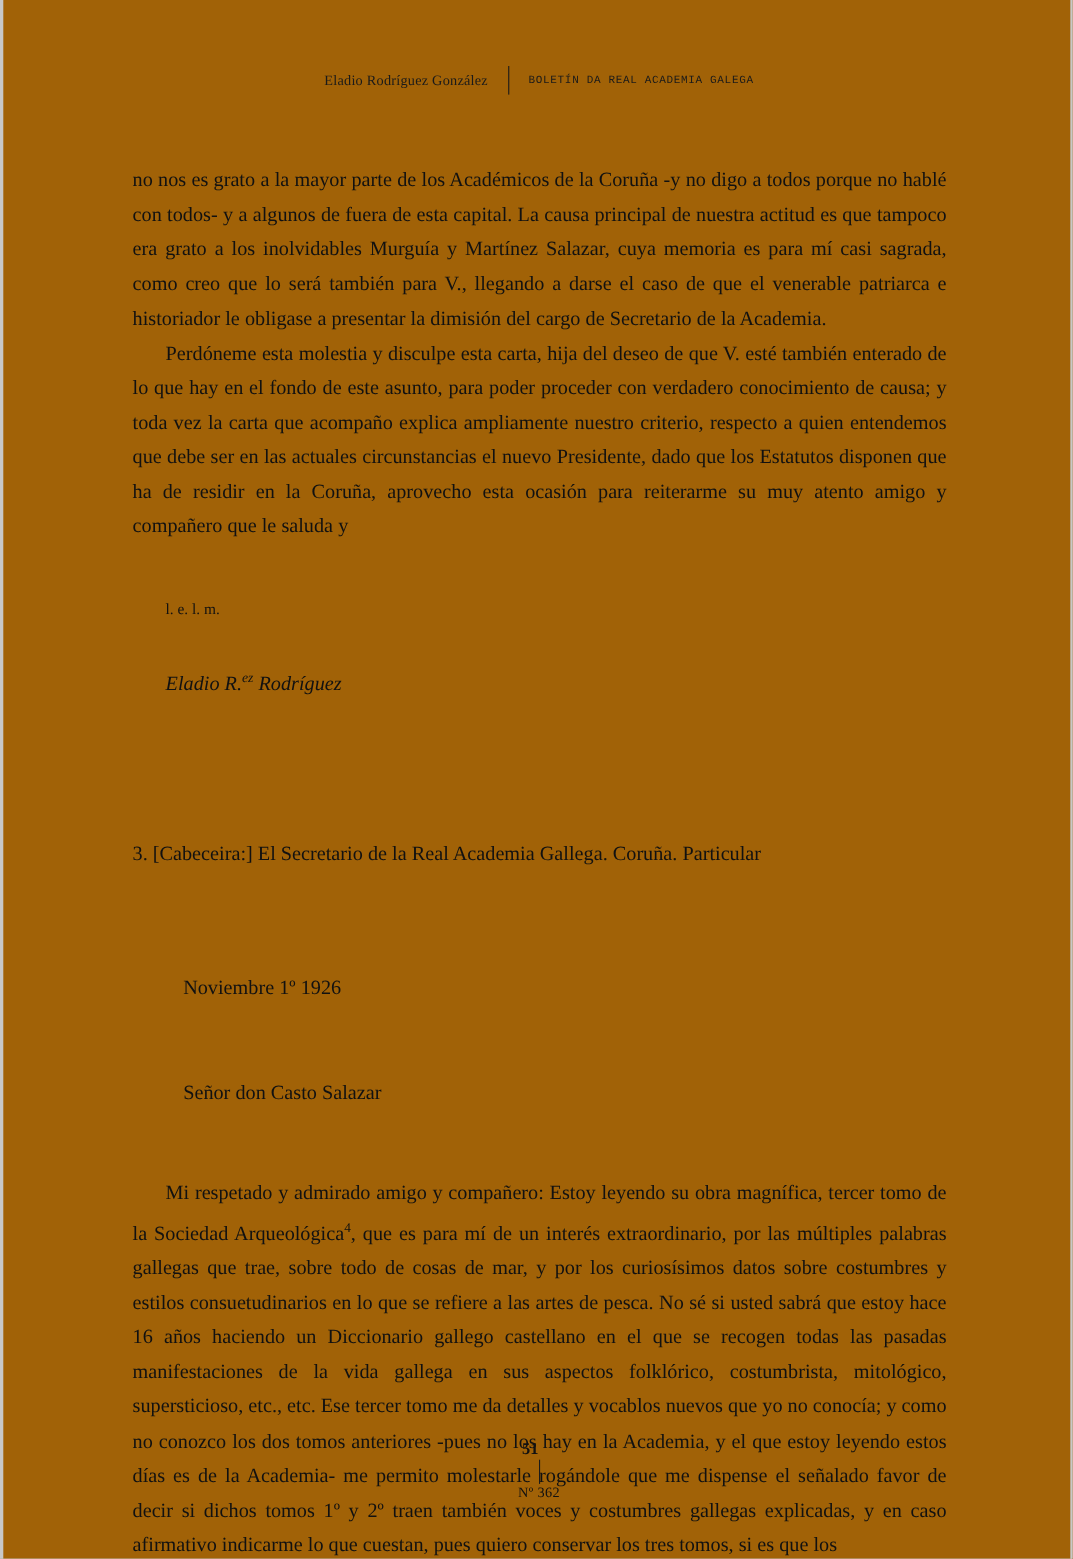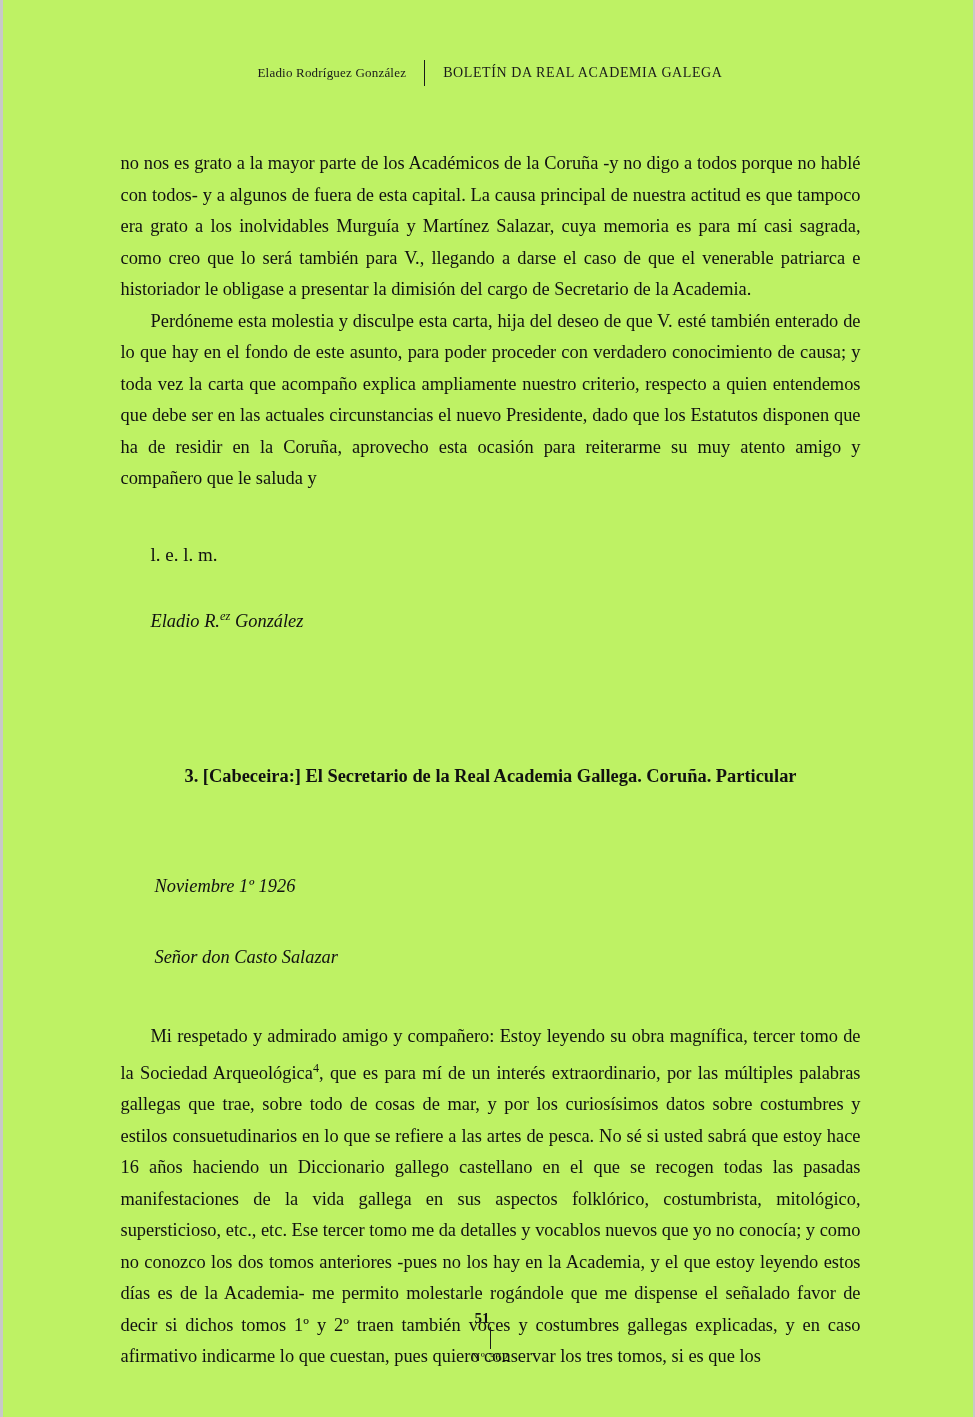--- a/index.html
+++ b/index.html
@@ -4,21 +4,21 @@
 <style>
   html, body {
     margin: 0;
     padding: 0;
     background: #c8c8c8;
   }
   .page {
     position: relative;
     width: 970px;
     height: 1417px;
-    background: #bef264;
+    background: #a16207;
     margin: 0 auto;
     overflow: hidden;
     font-family: "Liberation Serif", serif;
     color: #111111;
   }
   .content {
     position: absolute;
     left: 0;
     top: 0;
     width: 975px;
@@ -44,22 +44,22 @@
     padding-right: 18px;
     white-space: nowrap;
   }
   .runhead .rule {
     display: inline-block;
     width: 1px;
     height: 26px;
     background: #1a1a1a;
   }
   .runhead .journal {
-    font-family: Liberation Serif, serif;
-    font-size: 14px;
+    font-family: Liberation Mono, monospace;
+    font-size: 10px;
     letter-spacing: 0.6px;
     padding-left: 18px;
     white-space: nowrap;
   }
   
   .body {
     position: absolute;
     left: 118px;
     top: 148px;
     width: 740px;
@@ -73,49 +73,47 @@
     hyphens: none;
   }
   p.indent {
     text-indent: 30px;
   }
   .gap-small { height: 31px; }
   .gap-med { height: 44px; }
   .gap-big { height: 92px; }
   .closing {
     margin: 0;
-    font-size: 19px;
+    font-size: 14px;
     line-height: 31.5px;
     padding-left: 30px;
   }
   .sig {
     margin: 0;
     font-size: 18.4px;
     line-height: 31.5px;
     padding-left: 30px;
     font-style: italic;
   }
   .sig sup {
     font-size: 0.68em;
     vertical-align: super;
     font-style: italic;
   }
   .section-head {
     margin: 0;
     font-size: 18.4px;
     line-height: 31.5px;
-    text-align: center;
-    font-weight: bold;
+    text-align: left;
   }
   .letter-line {
-    margin: 4px;
+    margin: 16px;
     font-size: 18.4px;
     line-height: 31.5px;
     padding-left: 30px;
-    font-style: italic;
   }
   sup.fn {
     font-size: 0.66em;
     vertical-align: super;
   }
   
   .footer {
     position: absolute;
     bottom: 52px;
     left: 0;
@@ -160,21 +158,21 @@
 
       <p class="para indent">Perdóneme esta molestia y disculpe esta carta, hija del deseo de que V. esté también enterado de lo que hay en el fondo de este asunto, para poder proceder con verdadero conocimiento de causa; y toda vez la carta que acompaño explica ampliamente nuestro criterio, respecto a quien entendemos que debe ser en las actuales circunstancias el nuevo Presidente, dado que los Estatutos disponen que ha de residir en la Coruña, aprovecho esta ocasión para reiterarme su muy atento amigo y compañero que le saluda y</p>
 
       <div class="gap-med"></div>
 
       <p class="closing">l. e. l. m.</p>
 
       <div class="gap-small"></div>
 
       <p class="sig">
-        <span>Eladio R.</span><sup>ez</sup><span> González</span>
+        <span>Eladio R.</span><sup>ez</sup><span> Rodríguez</span>
       </p>
 
       <div class="gap-big"></div>
       <div class="gap-small"></div>
 
       <p class="section-head">3. [Cabeceira:] El Secretario de la Real Academia Gallega. Coruña. Particular</p>
 
       <div class="gap-med"></div>
       <div class="gap-small"></div>
 

